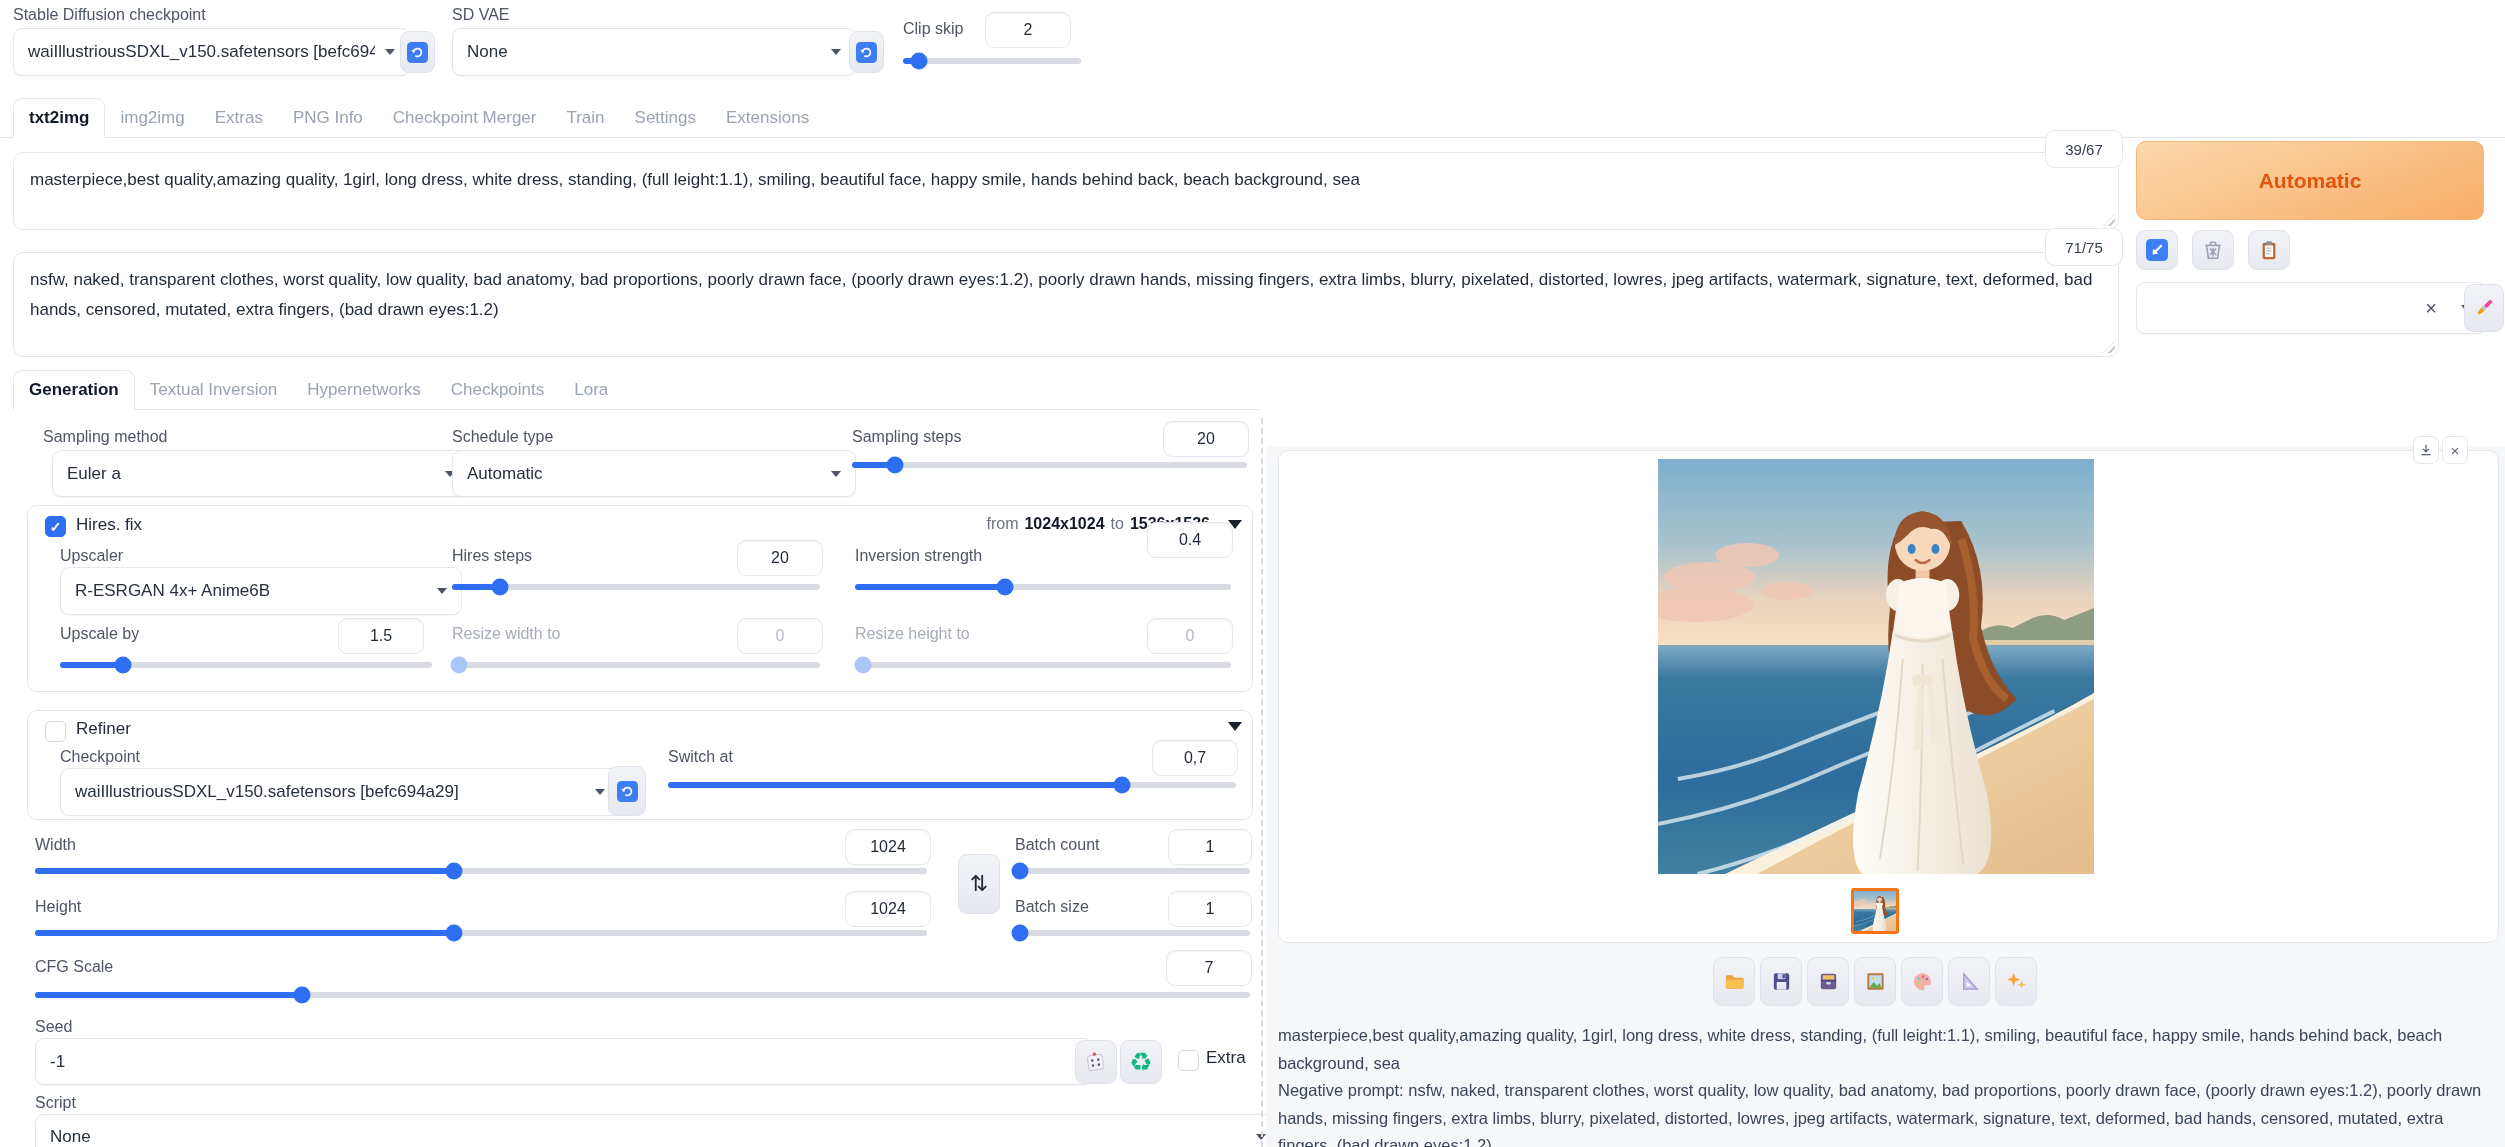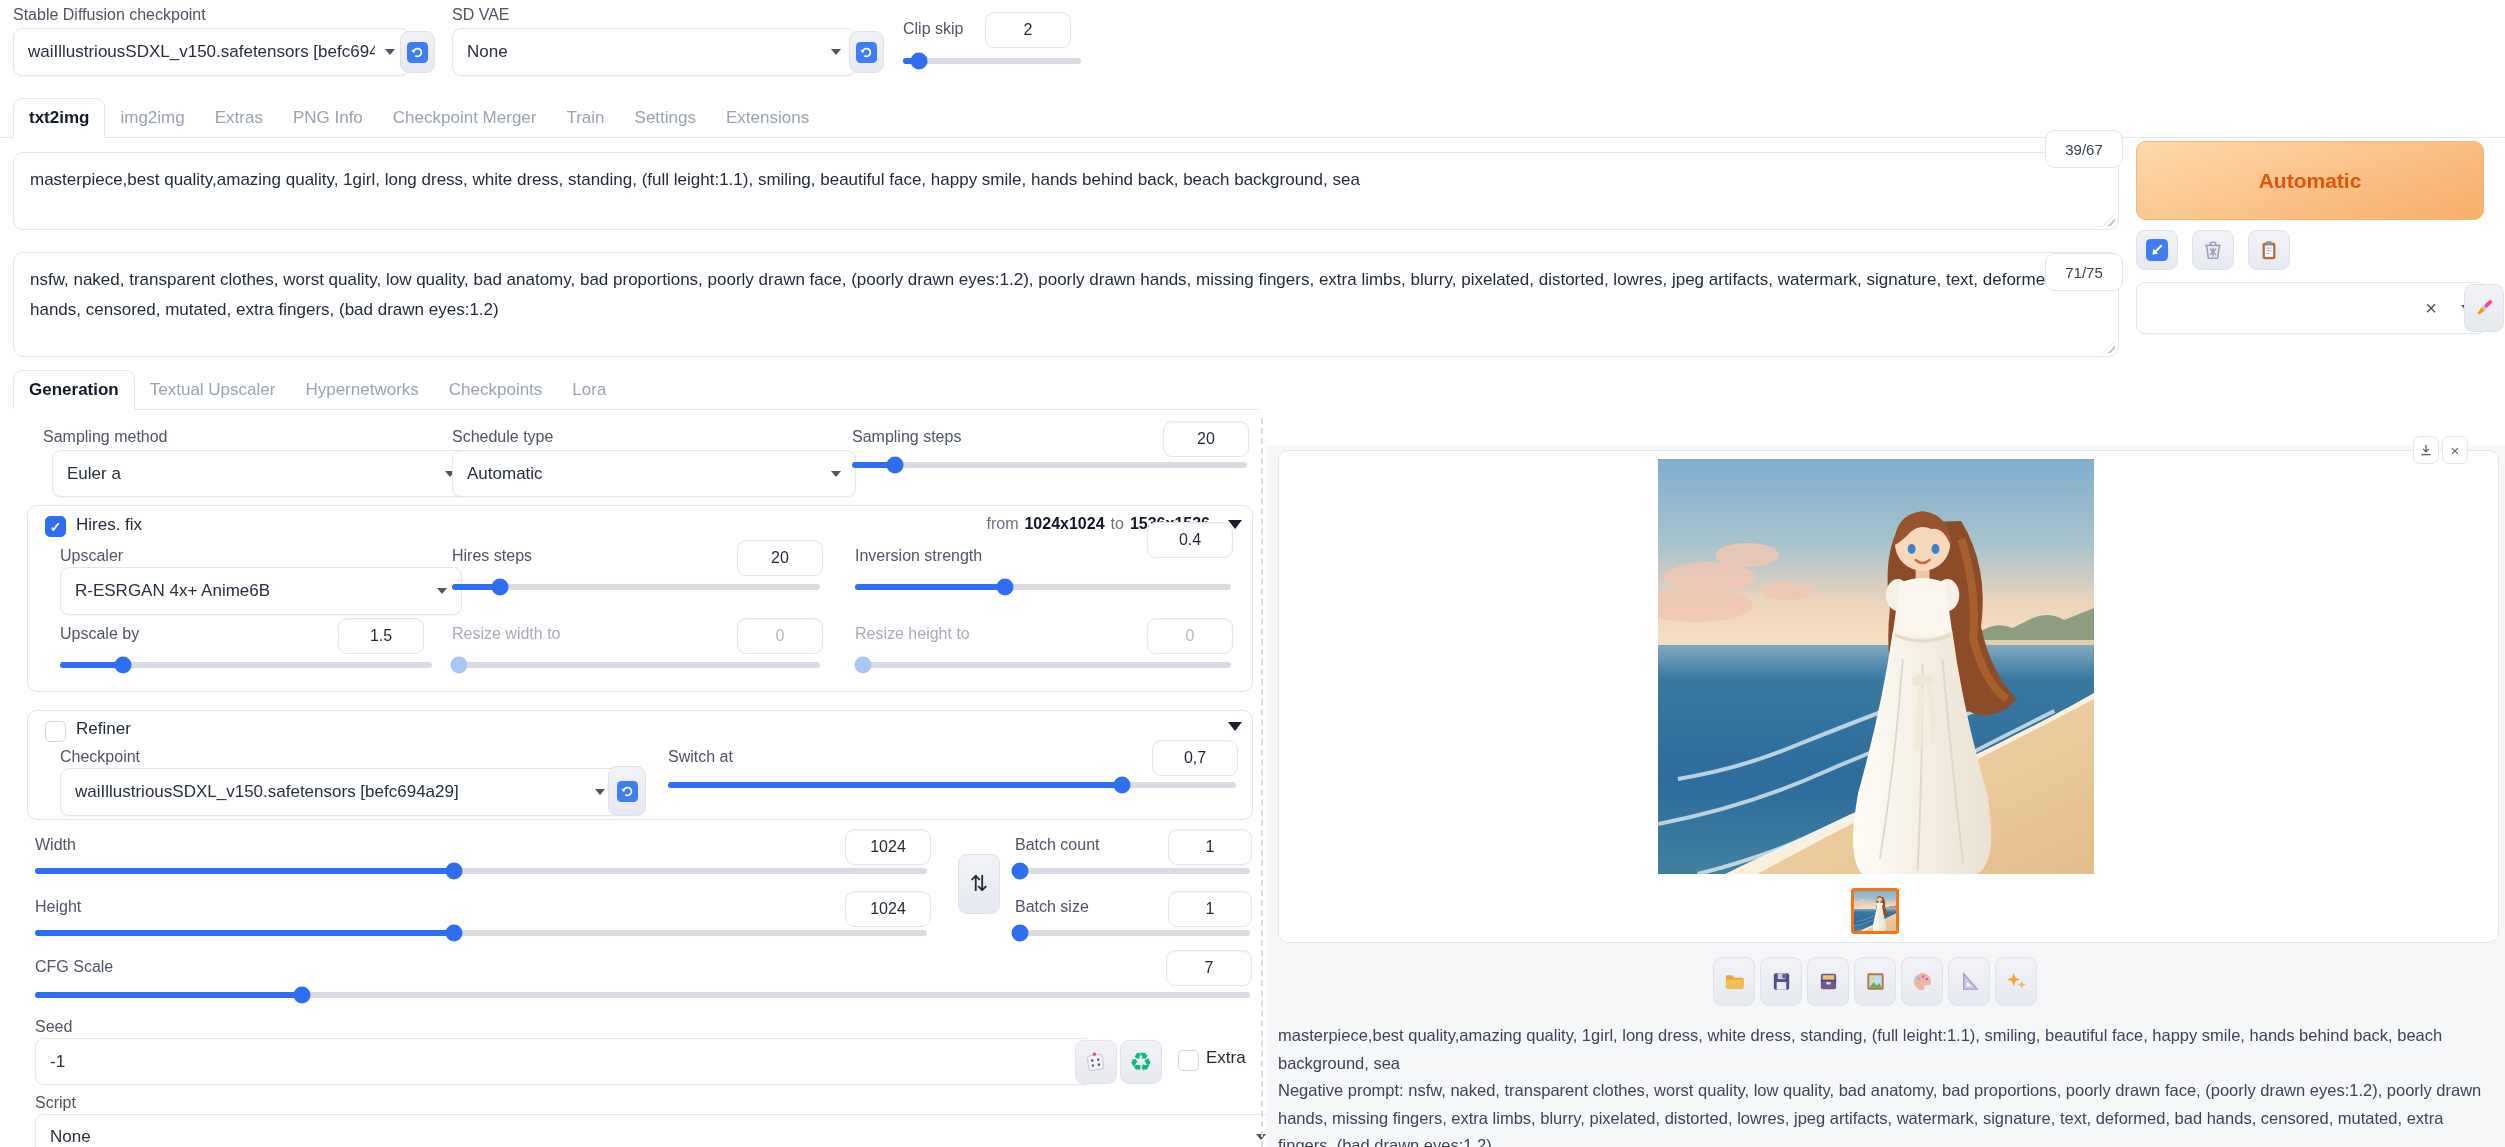--- a/index.html
+++ b/index.html
@@ -160,21 +160,21 @@
     <div class="tab">PNG Info</div>
     <div class="tab">Checkpoint Merger</div>
     <div class="tab">Train</div>
     <div class="tab">Settings</div>
     <div class="tab">Extensions</div>
   </div>
 
   <div class="counter" style="left:2045px;top:130px;width:76px;height:36px">39/67</div>
   <div class="ta" style="left:13px;top:152px;width:2072px;height:52px">masterpiece,best quality,amazing quality, 1girl, long dress, white dress, standing, (full leight:1.1), smiling, beautiful face, happy smile, hands behind back, beach background, sea</div>
 
-  <div class="counter" style="left:2045px;top:253px;width:76px;height:36px">71/75</div>
+  <div class="counter" style="left:2045px;top:228px;width:76px;height:36px">71/75</div>
   <div class="ta" style="left:13px;top:252px;width:2072px;height:79px">nsfw, naked, transparent clothes, worst quality, low quality, bad anatomy, bad proportions, poorly drawn face, (poorly drawn eyes:1.2), poorly drawn hands, missing fingers, extra limbs, blurry, pixelated, distorted, lowres, jpeg artifacts, watermark, signature, text, deformed, bad hands, censored, mutated, extra fingers, (bad drawn eyes:1.2)</div>
 
   <div class="abs" style="left:2136px;top:141px;width:346px;height:77px;border-radius:10px;
        background:linear-gradient(160deg,#fcd9ab,#f8ad69);border:1px solid #f3b878;
        display:flex;align-items:center;justify-content:center;font-size:21px;font-weight:700;color:#e0540c;cursor:pointer">Automatic</div>
 
   <div class="tool" style="left:2136px;top:230px;width:40px;height:38px">
     <svg width="22" height="22" viewBox="0 0 24 24">
       <rect width="24" height="24" rx="5" fill="#3d7ef5"></rect>
       <path d="M16.5 7.5 L9.5 14.5" stroke="#fff" stroke-width="2.4" stroke-linecap="round"></path>
@@ -208,21 +208,21 @@
       <g transform="rotate(45 12 12)">
         <rect x="10.2" y="1.5" width="3.8" height="9" rx="1.2" fill="#ef4a9b"></rect>
         <rect x="9.8" y="10.5" width="4.6" height="3" fill="#c0c4cf"></rect>
         <path d="M9.8 13.5 h4.6 l-1 6 q-1.3 2.2 -2.6 0 Z" fill="#f59e0b"></path>
       </g>
     </svg>
   </div>
 
   <div class="tabbar" style="left:13px;top:367px;width:1246px;height:42px">
     <div class="tab active">Generation</div>
-    <div class="tab">Textual Upscaler</div>
+    <div class="tab">Textual Inversion</div>
     <div class="tab">Hypernetworks</div>
     <div class="tab">Checkpoints</div>
     <div class="tab">Lora</div>
   </div>
 
   <div class="lbl" style="left:43px;top:428px">Sampling method</div>
   <div class="dd" style="left:52px;top:450px;width:388px;height:45px">
     <span class="txt">Euler a</span>
     <span class="caret"></span>
   </div>

